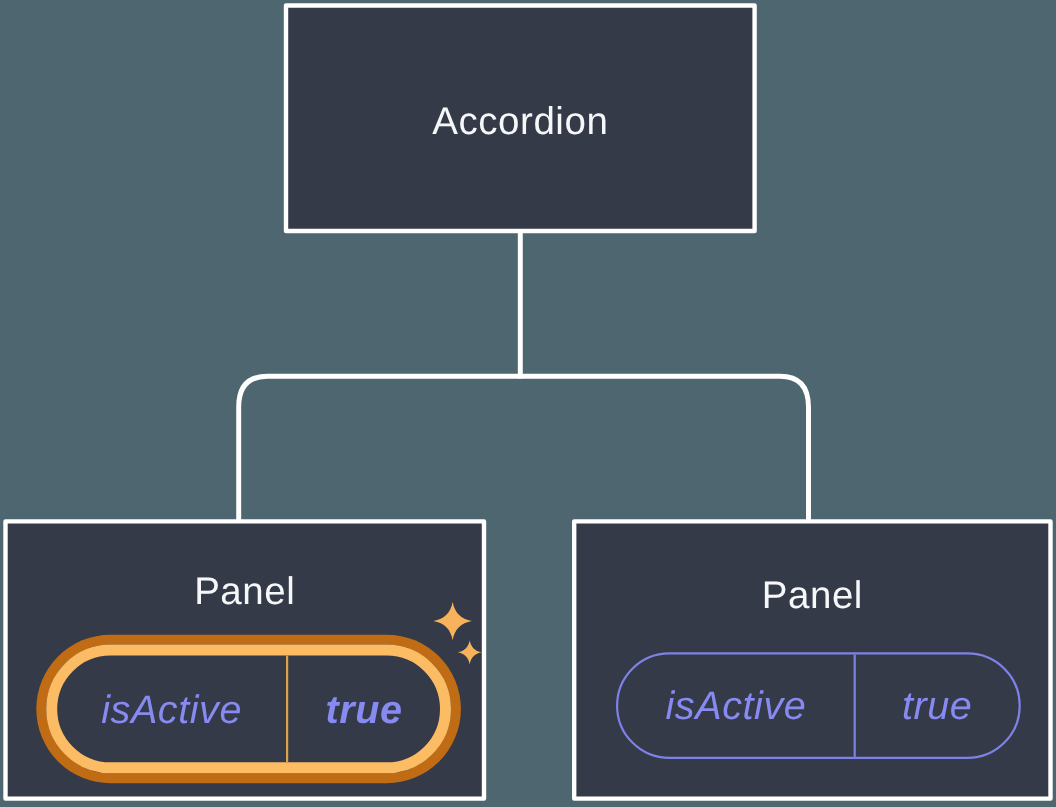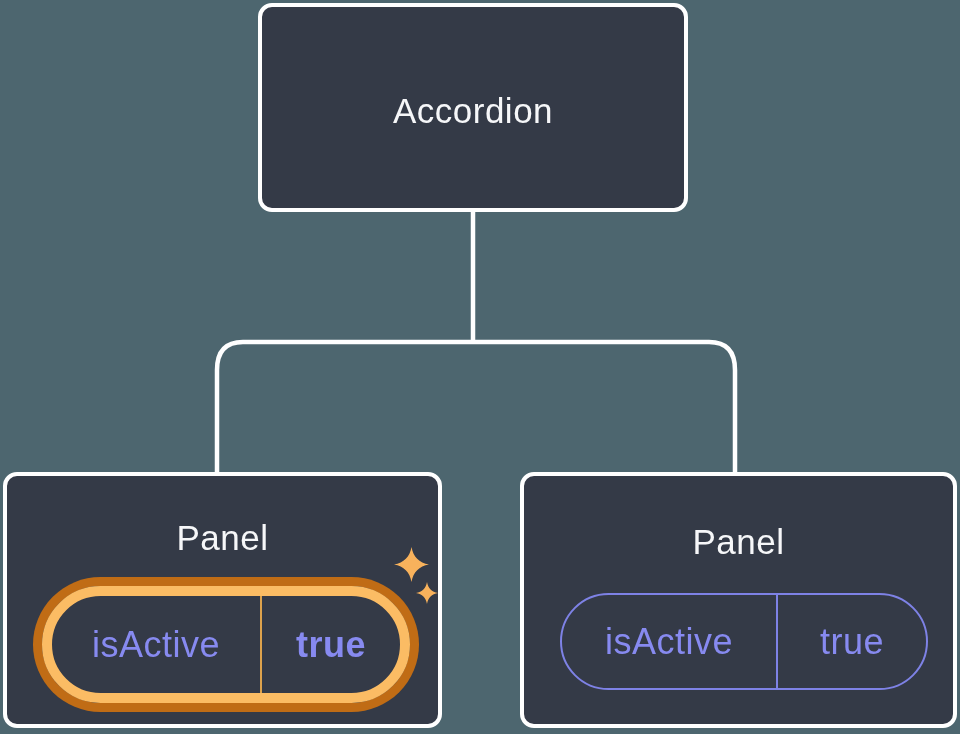--- a/index.html
+++ b/index.html
@@ -14,21 +14,21 @@
   .connectors {
     position: absolute;
     left: 0; top: 0;
     width: 960px; height: 734px;
     pointer-events: none;
   }
   .node {
     position: absolute;
     background: var(--node-fill, #343a47);
     border: 4px solid var(--node-border, #ffffff);
-    border-radius: 14px;
+    border-radius: 2px;
     box-sizing: border-box;
   }
   .node-title {
     position: absolute;
     left: 0; right: 0;
     text-align: center;
     color: var(--title-text, #f6f7f9);
     font-size: 35px;
     font-weight: 400;
     letter-spacing: 0.5px;
@@ -60,20 +60,21 @@
     width: 368px; height: 97px;
     border: 2px solid var(--pill-border-inactive, #7e82e6);
   }
   .pill .cell {
     display: flex;
     align-items: center;
     justify-content: center;
     color: var(--state-text, #878af0);
     font-size: 36px;
     letter-spacing: 0.5px;
+    font-style: italic;
   }
   .pill-active .cell-key   { width: 208px; }
   .pill-inactive .cell-key { width: 214px; }
   .pill .cell-value { flex: 1; }
   .pill-active .cell-value { font-weight: 700; }
   .pill-divider { width: 2px; }
   .pill-active .pill-divider   { background: var(--highlight-divider, #dda24c); }
   .pill-inactive .pill-divider { background: var(--pill-border-inactive, #7e82e6); }
 
   .sparkle { position: absolute; pointer-events: none; }

